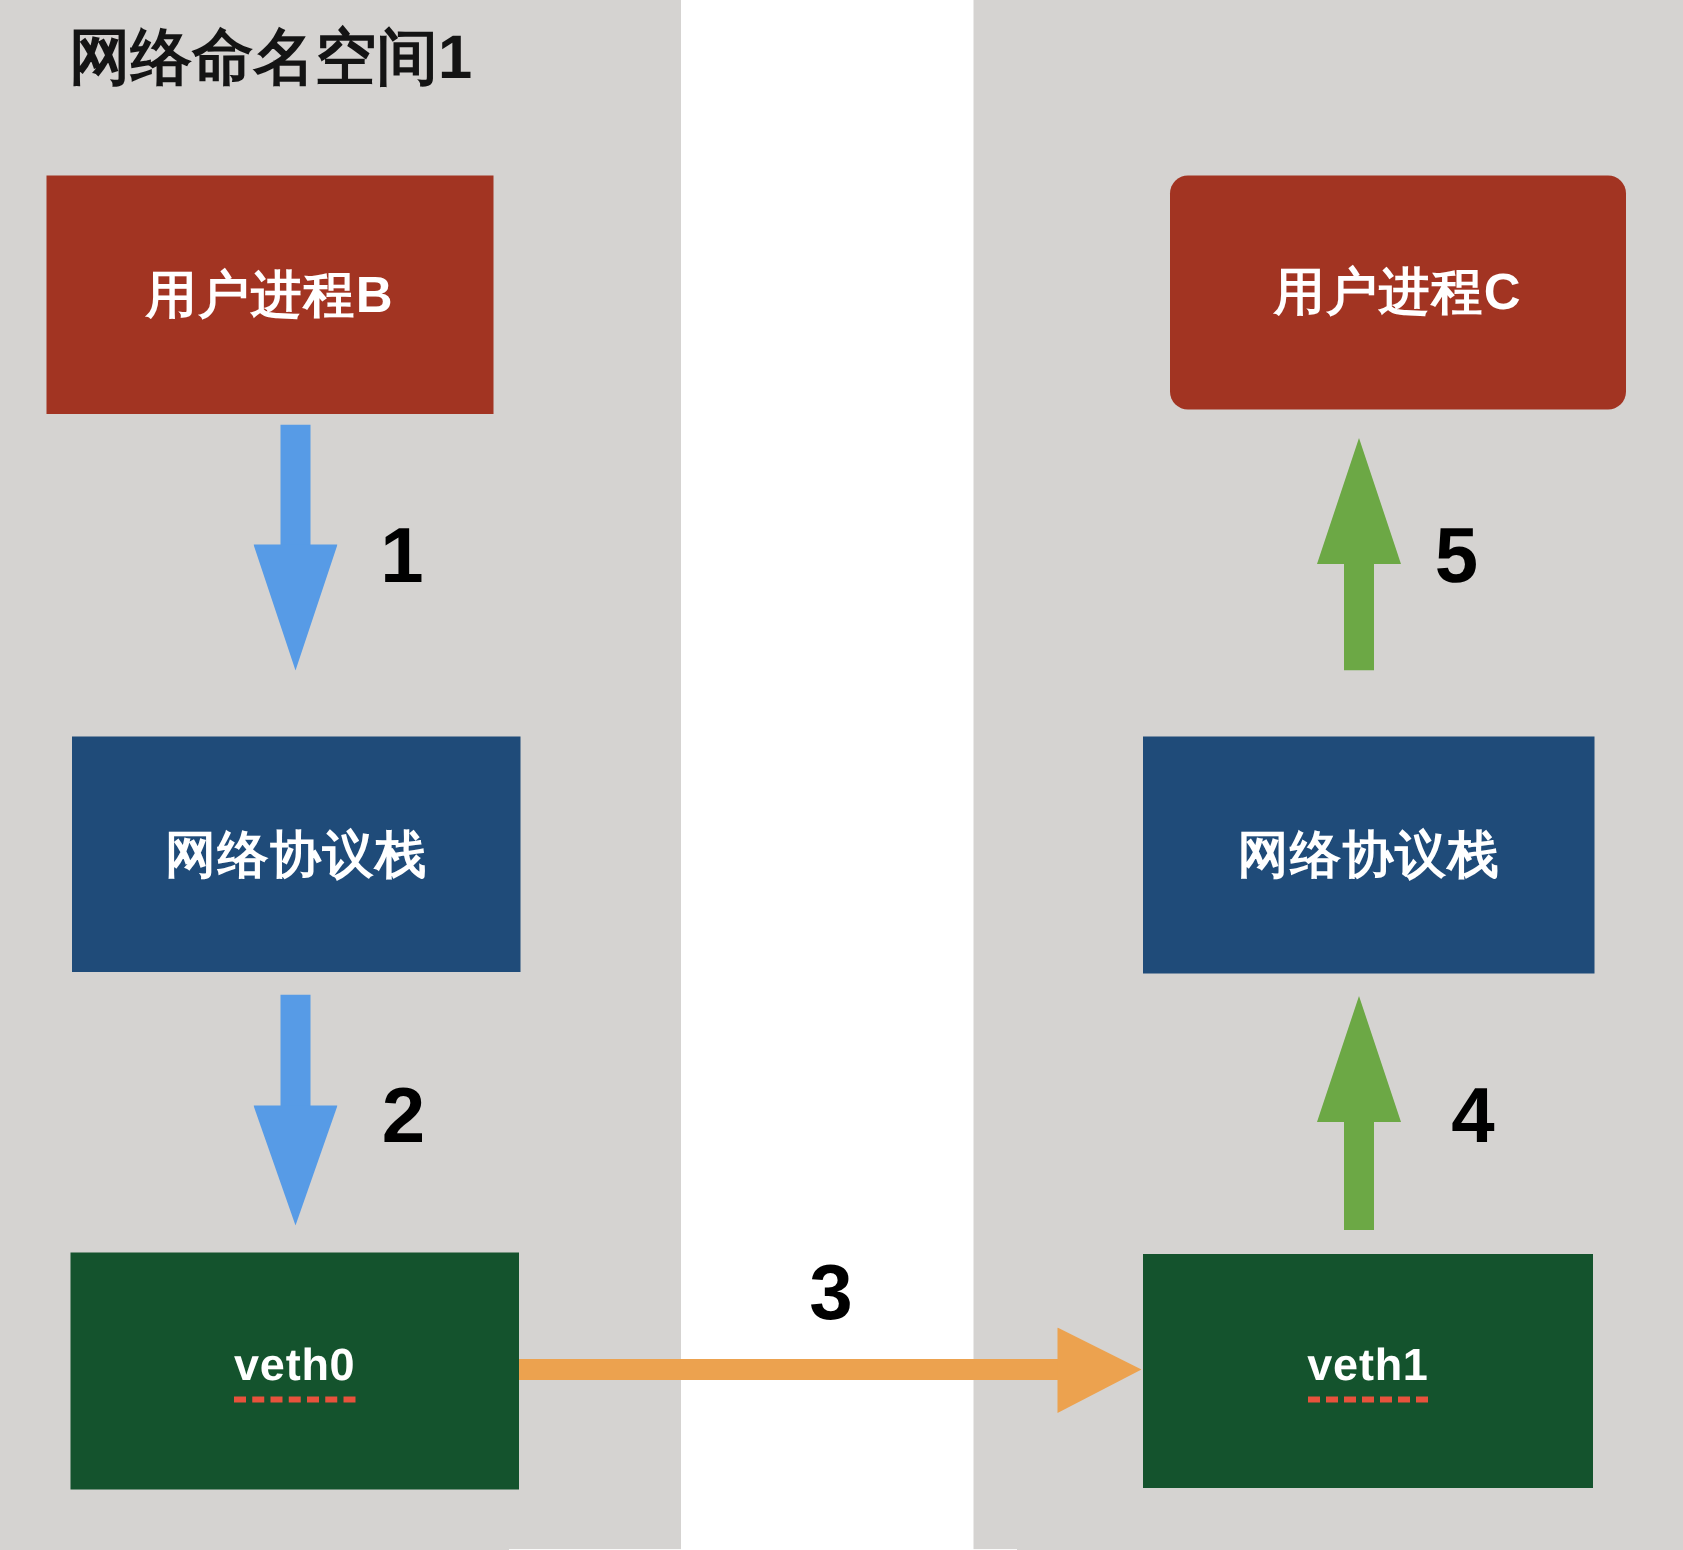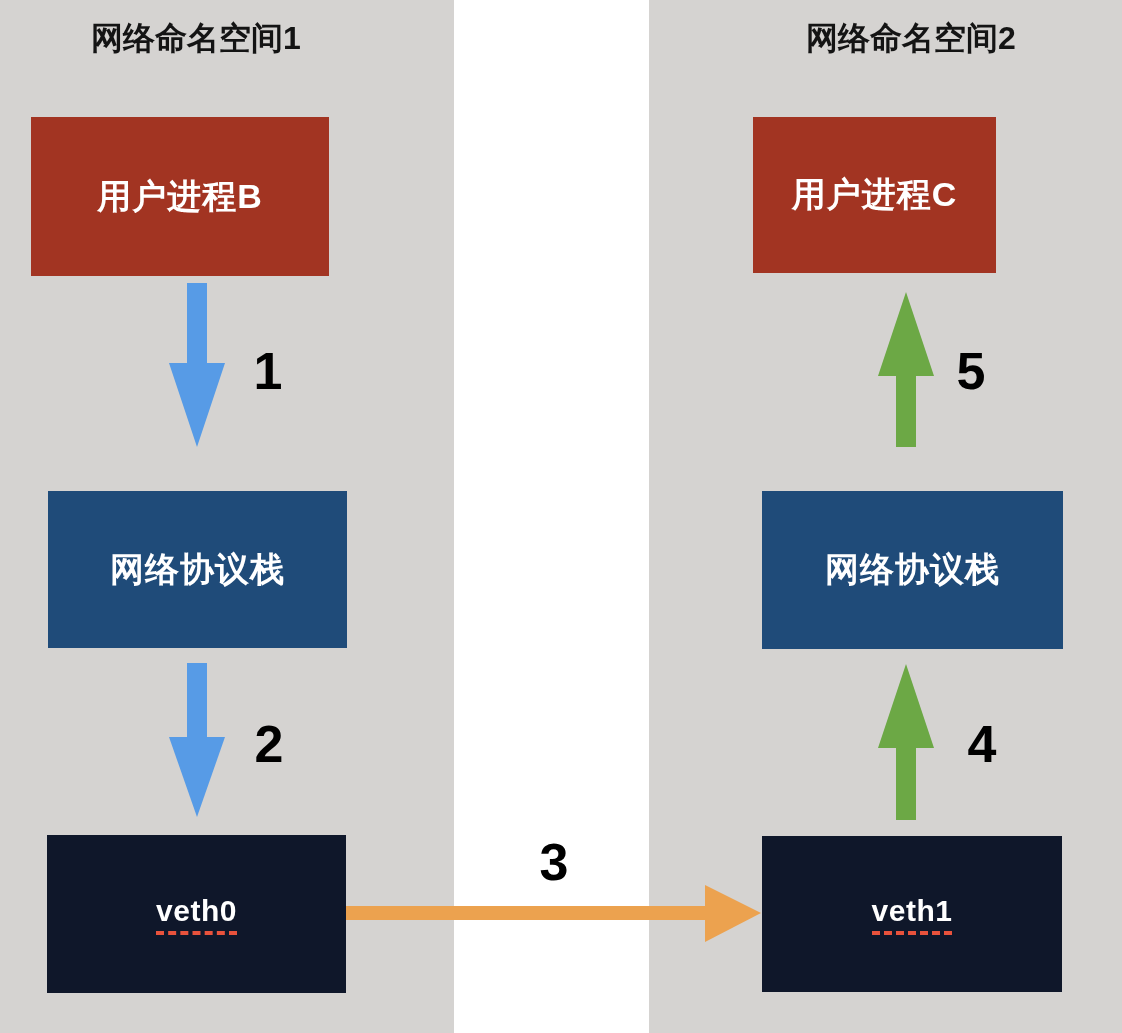--- a/index.html
+++ b/index.html
@@ -21,24 +21,23 @@
     height: 1033px;
     background: #D5D3D1;
   }
   .column-left  { left: 0;   width: 454px; }
   .column-right { left: 649px; width: 473px; }
 
   .ns-title {
     position: absolute;
     width: 300px;
     height: 44px;
-    font-size: 32px;
+    font-size: 41px;
     font-weight: 700;
     color: #141414;
-    text-align: center;
     line-height: 44px;
     white-space: nowrap;
   }
   .ns-title-1 { left: 46px;  top: 16px; }
   .ns-title-2 { left: 761px; top: 16px; }
 
   .box {
     position: absolute;
     display: flex;
     align-items: center;
@@ -46,27 +45,27 @@
   }
   .box-label {
     color: #ffffff;
     font-size: 34px;
     font-weight: 600;
     letter-spacing: 1px;
     white-space: nowrap;
   }
   .process-box { background: #A23422; }
   .stack-box   { background: #1F4B79; justify-content: center; }
-  .veth-box    { background: #0f172a; }
+  .veth-box    { background: #14532d; }
 
   .ns1-process { left: 31px;  top: 117px; width: 298px; height: 159px; }
   .ns1-stack   { left: 48px;  top: 491px; width: 299px; height: 157px; }
   .ns1-veth    { left: 47px;  top: 835px; width: 299px; height: 158px; }
 
-  .ns2-process { left: 753px; top: 117px; width: 243px; height: 156px; }
+  .ns2-process { left: 780px; top: 117px; width: 304px; height: 156px; border-radius: 12px; }
   .ns2-stack   { left: 762px; top: 491px; width: 301px; height: 158px; }
   .ns2-veth    { left: 762px; top: 836px; width: 300px; height: 156px; }
 
   .veth-label {
     font-size: 30px;
     border-bottom: 4px dashed #E8523C;
     padding-bottom: 3px;
     letter-spacing: 0.5px;
   }
 
@@ -96,21 +95,20 @@
 </style>
 </head>
 <body>
 
 <div class="page">
 
   <div class="column column-left"></div>
   <div class="column column-right"></div>
 
   <div class="ns-title ns-title-1">网络命名空间1</div>
-  <div class="ns-title ns-title-2">网络命名空间2</div>
 
   <div class="box process-box ns1-process">
     <span class="box-label">用户进程B</span>
   </div>
   <div class="box stack-box ns1-stack">
     <span class="box-label">网络协议栈</span>
   </div>
   <div class="box veth-box ns1-veth">
     <span class="box-label veth-label">veth0</span>
   </div>

